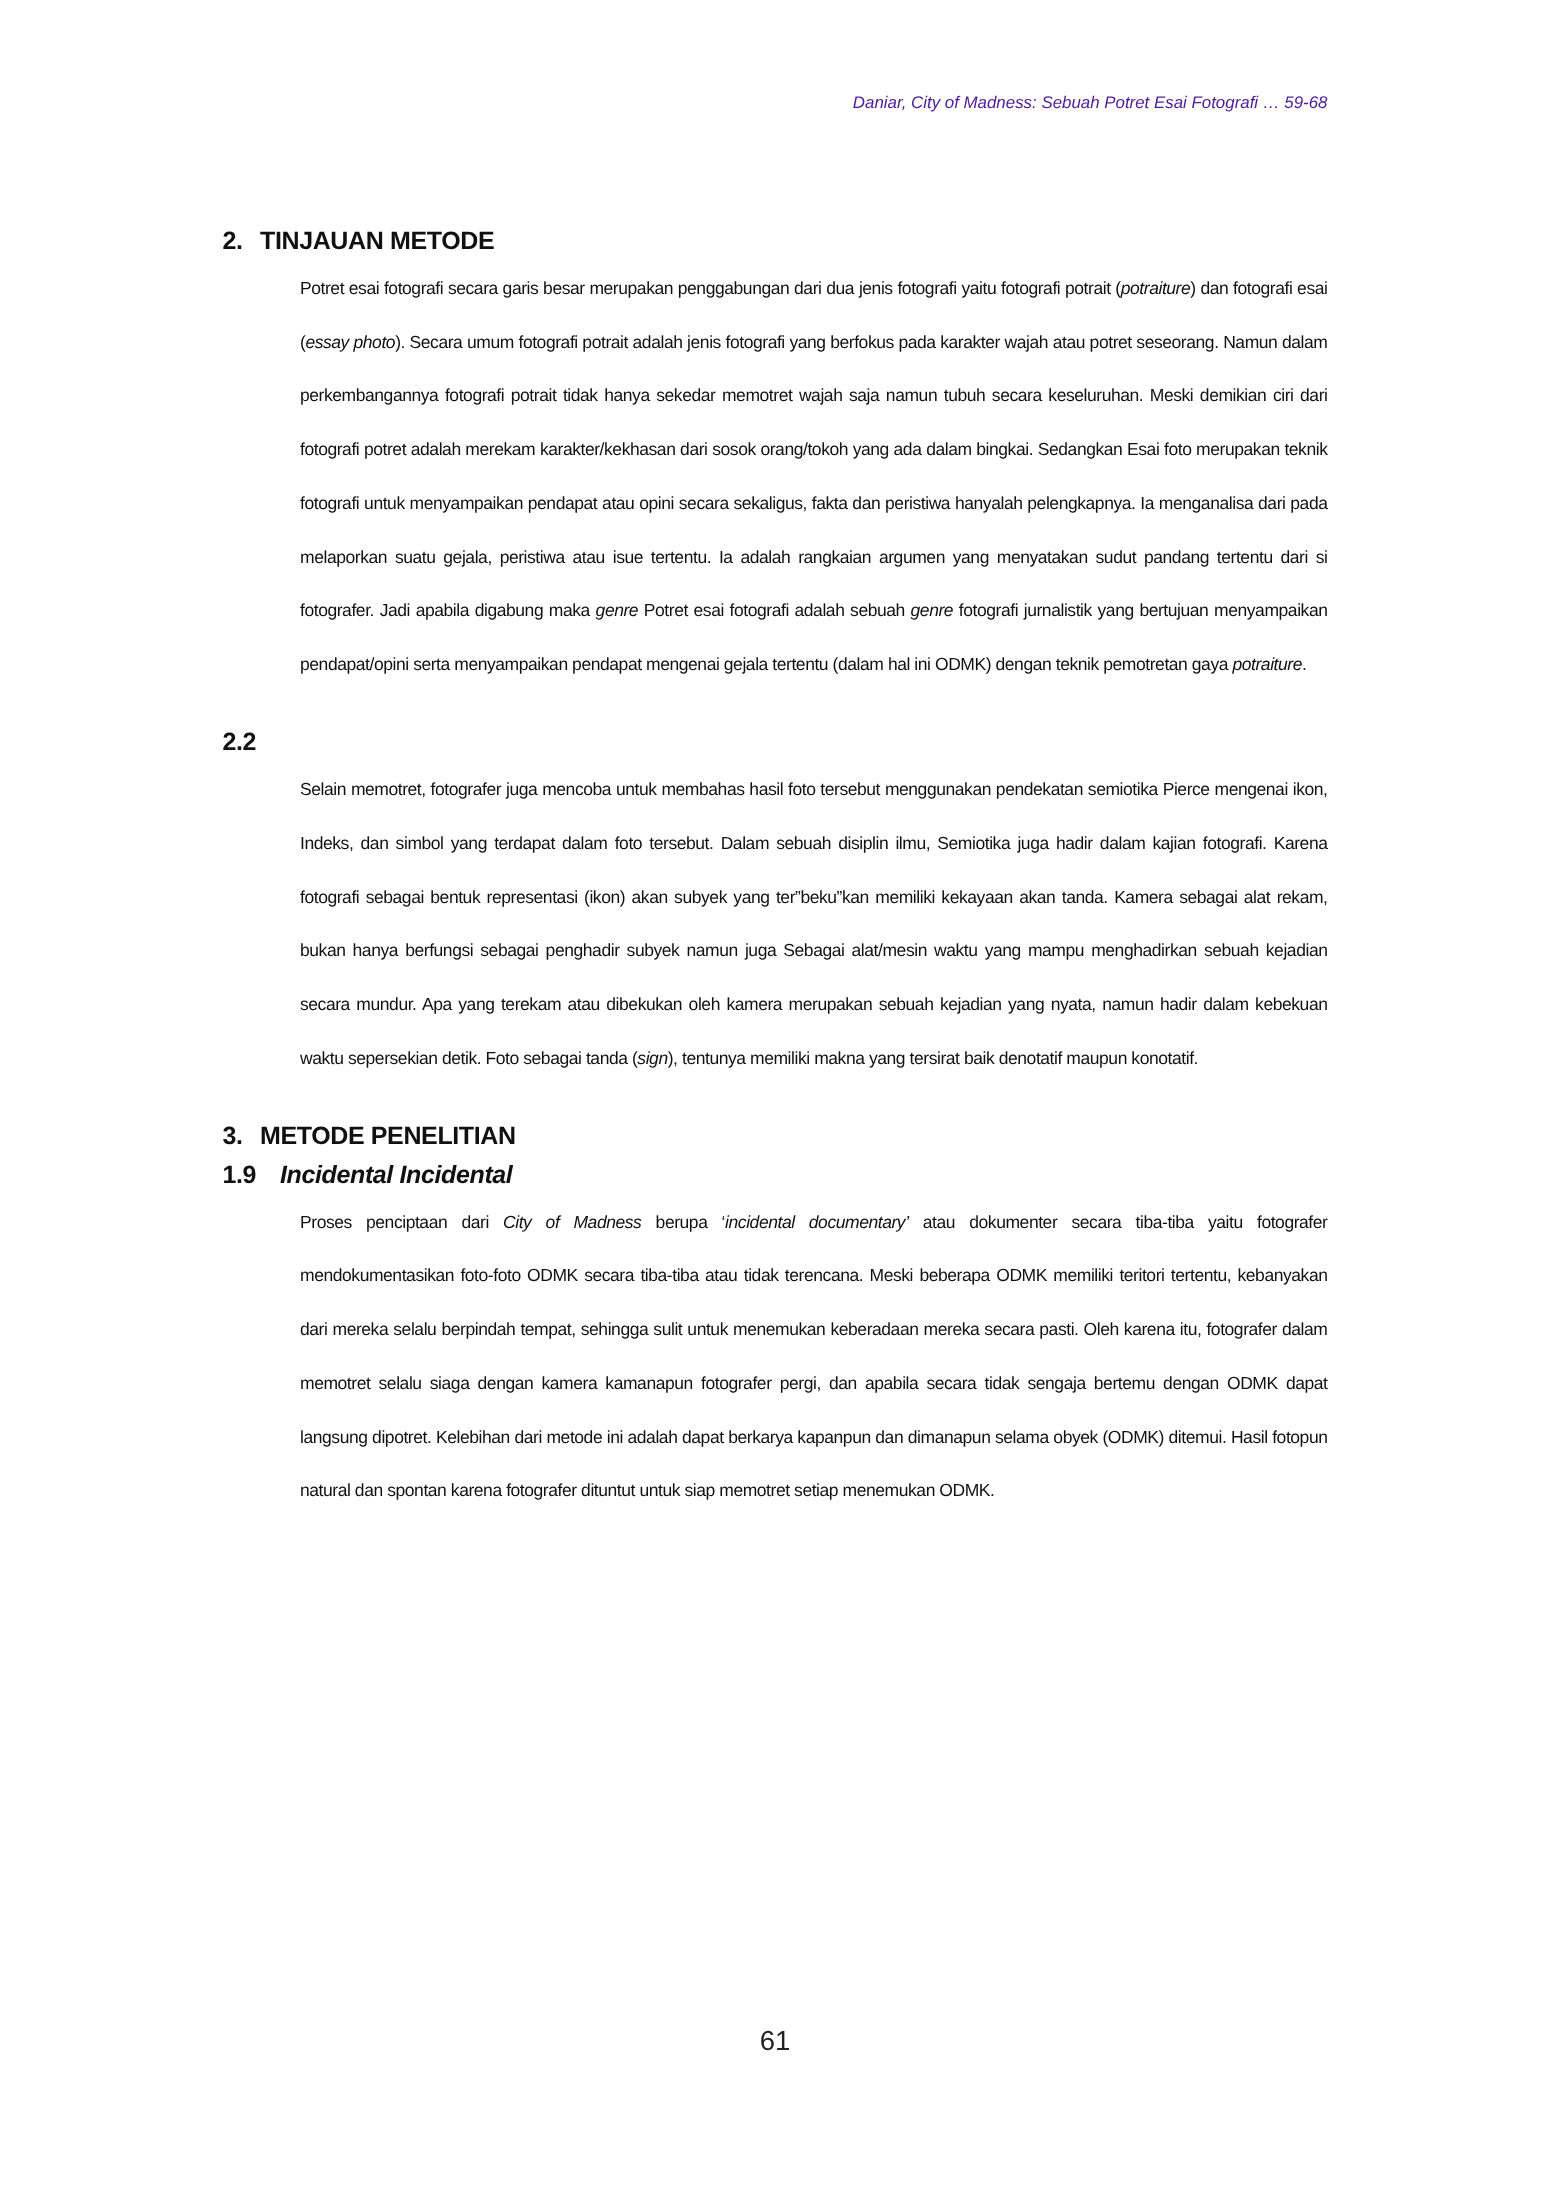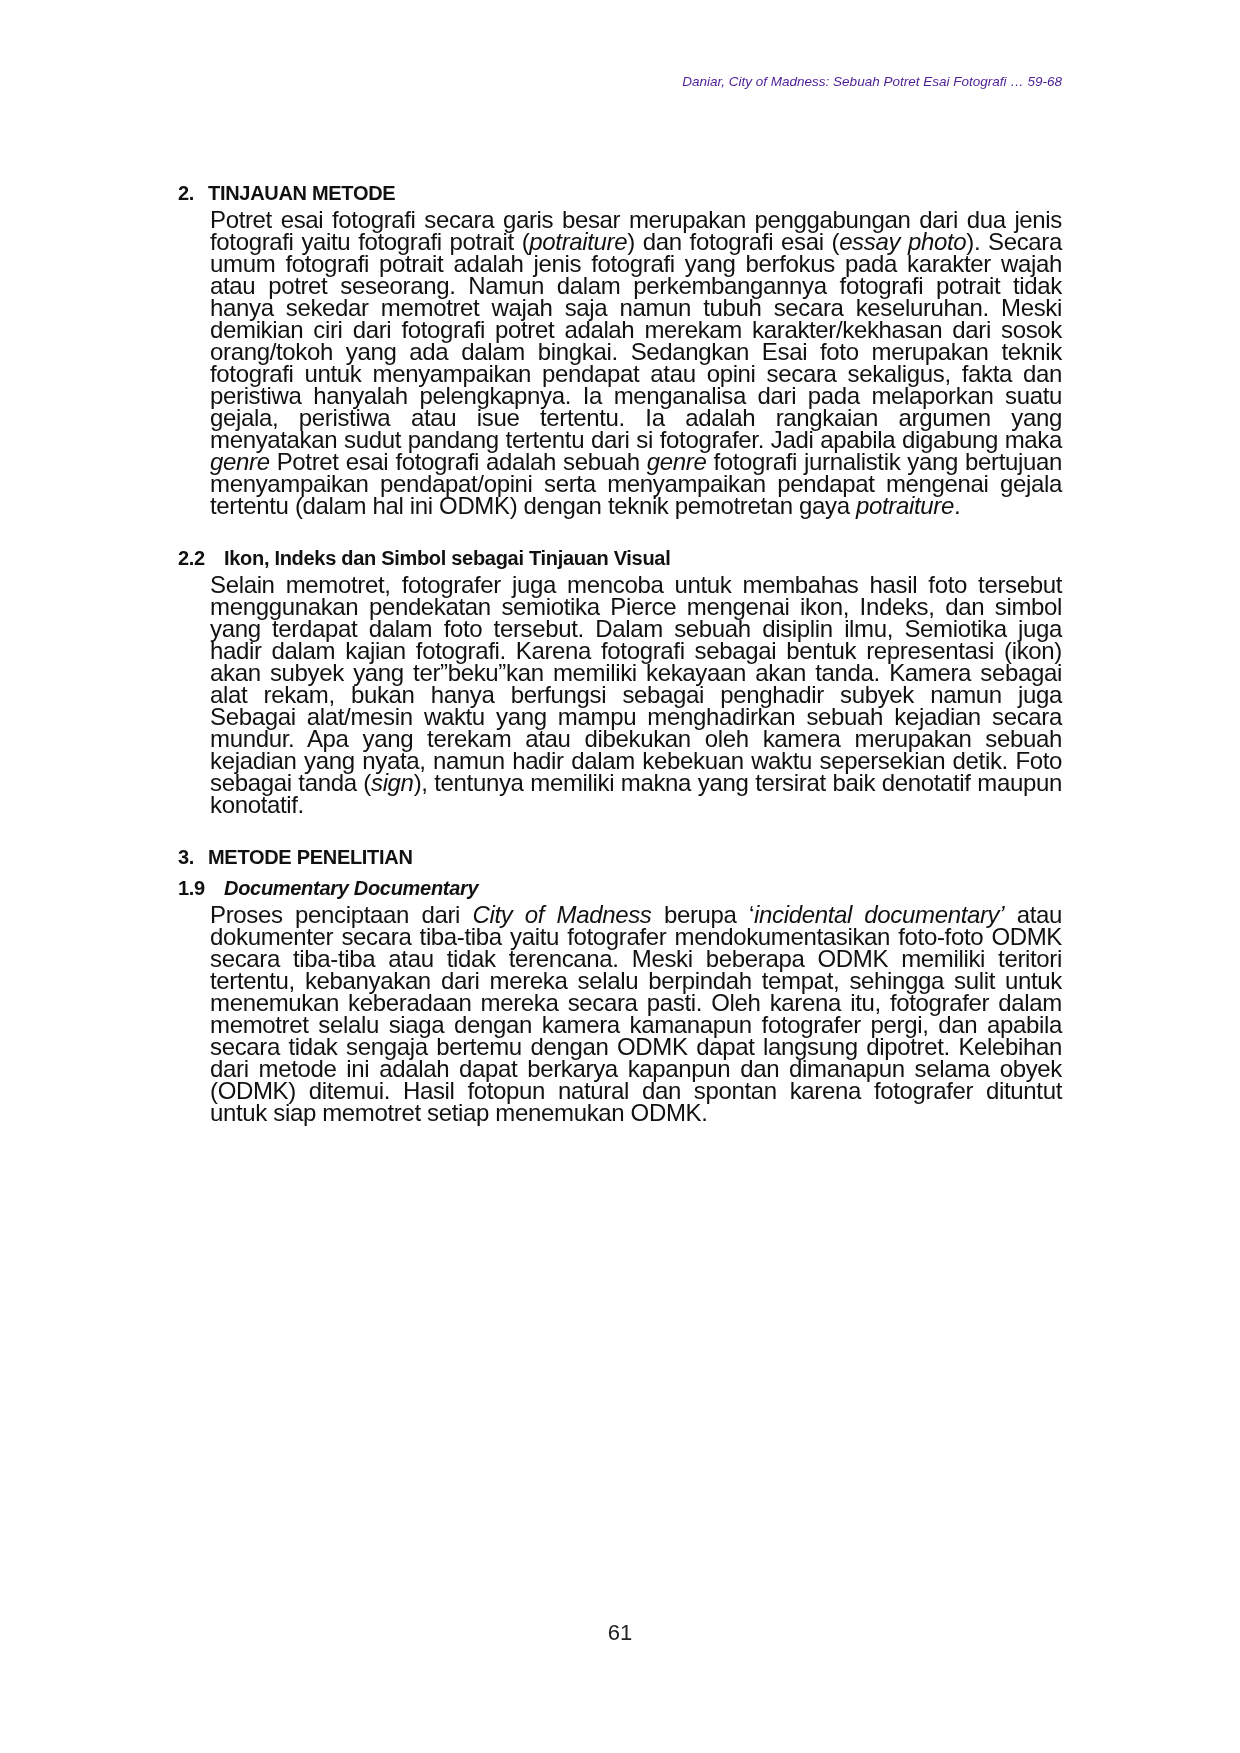--- a/index.html
+++ b/index.html
@@ -16,21 +16,21 @@
       position: absolute; left: 178px; top: 178px; width: 884px;
     }
     .heading {
       font-weight: bold; font-size: 20px; line-height: 31px;
       display: flex; letter-spacing: -0.3px;
     }
     .heading .num { width: 46px; flex: 0 0 46px; }
     .heading .num.sec { width: 30px; flex: 0 0 30px; }
     .heading.gap-top { margin-top: 26px; align-items: center; }
     .para {
-      margin-left: 32px; font-size: 24px; line-height: 22px;
+      margin-left: 62px; font-size: 14px; line-height: 43px;
       text-align: justify; letter-spacing: -0.35px; word-spacing: 0px;
       font-family: "Liberation Sans", sans-serif;
     }
     .para .it { font-style: italic; }
     .page-number {
       position: absolute; top: 1620px; left: 0; width: 1240px;
       text-align: center; font-size: 22px; color: #222;
     }
   </style>
 </head>
@@ -42,30 +42,29 @@
 
   <div class="heading">
     <span class="num sec">2.</span>
     <span>TINJAUAN METODE</span>
   </div>
 
   <p class="para" style="margin-top:0;margin-bottom:0;"><span>Potret esai fotografi secara garis besar merupakan penggabungan dari dua jenis fotografi yaitu fotografi potrait (</span><span class="it">potraiture</span><span>) dan fotografi esai (</span><span class="it">essay photo</span><span>). Secara umum fotografi potrait adalah jenis fotografi yang berfokus pada karakter wajah atau potret seseorang. Namun dalam perkembangannya fotografi potrait tidak hanya sekedar memotret wajah saja namun tubuh secara keseluruhan. Meski demikian ciri dari fotografi potret adalah merekam karakter/kekhasan dari sosok orang/tokoh yang ada dalam bingkai. Sedangkan Esai foto merupakan teknik fotografi untuk menyampaikan pendapat atau opini secara sekaligus, fakta dan peristiwa hanyalah pelengkapnya. Ia menganalisa dari pada melaporkan suatu gejala, peristiwa atau isue tertentu. Ia adalah rangkaian argumen yang menyatakan sudut pandang tertentu dari si fotografer. Jadi apabila digabung maka </span><span class="it">genre</span><span> Potret esai fotografi adalah sebuah </span><span class="it">genre</span><span> fotografi jurnalistik yang bertujuan menyampaikan pendapat/opini serta menyampaikan pendapat mengenai gejala tertentu (dalam hal ini ODMK) dengan teknik pemotretan gaya </span><span class="it">potraiture</span><span>.</span></p>
 
   <div class="heading gap-top">
     <span class="num">2.2</span>
-    <span>Ikon, Indeks dan Simbol sebagai Tinjauan Visual</span>
   </div>
   <p class="para" style="margin-top:0;margin-bottom:0;"><span>Selain memotret, fotografer juga mencoba untuk membahas hasil foto tersebut menggunakan pendekatan semiotika Pierce mengenai ikon, Indeks, dan simbol yang terdapat dalam foto tersebut. Dalam sebuah disiplin ilmu, Semiotika juga hadir dalam kajian fotografi. Karena fotografi sebagai bentuk representasi (ikon) akan subyek yang ter”beku”kan memiliki kekayaan akan tanda. Kamera sebagai alat rekam, bukan hanya berfungsi sebagai penghadir subyek namun juga Sebagai alat/mesin waktu yang mampu menghadirkan sebuah kejadian secara mundur. Apa yang terekam atau dibekukan oleh kamera merupakan sebuah kejadian yang nyata, namun hadir dalam kebekuan waktu sepersekian detik. Foto sebagai tanda (</span><span class="it">sign</span><span>), tentunya memiliki makna yang tersirat baik denotatif maupun konotatif.</span></p>
 
   <div class="heading gap-top">
     <span class="num sec">3.</span>
     <span>METODE PENELITIAN</span>
   </div>
 
   <div class="heading">
     <span class="num">1.9</span>
-    <span style="font-style:italic;">Documentary Documentary</span>
+    <span style="font-style:italic;">Incidental Incidental</span>
   </div>
   <p class="para" style="margin-top:0;margin-bottom:0;"><span>Proses penciptaan dari </span><span class="it">City of Madness</span><span> berupa ‘</span><span class="it">incidental documentary’</span><span> atau dokumenter secara tiba-tiba yaitu fotografer mendokumentasikan foto-foto ODMK secara tiba-tiba atau tidak terencana. Meski beberapa ODMK memiliki teritori tertentu, kebanyakan dari mereka selalu berpindah tempat, sehingga sulit untuk menemukan keberadaan mereka secara pasti. Oleh karena itu, fotografer dalam memotret selalu siaga dengan kamera kamanapun fotografer pergi, dan apabila secara tidak sengaja bertemu dengan ODMK dapat langsung dipotret. Kelebihan dari metode ini adalah dapat berkarya kapanpun dan dimanapun selama obyek (ODMK) ditemui. Hasil fotopun natural dan spontan karena fotografer dituntut untuk siap memotret setiap menemukan ODMK.</span></p>
 
 </div>
 
 <div class="page-number">61</div>
 
 </body></html>

